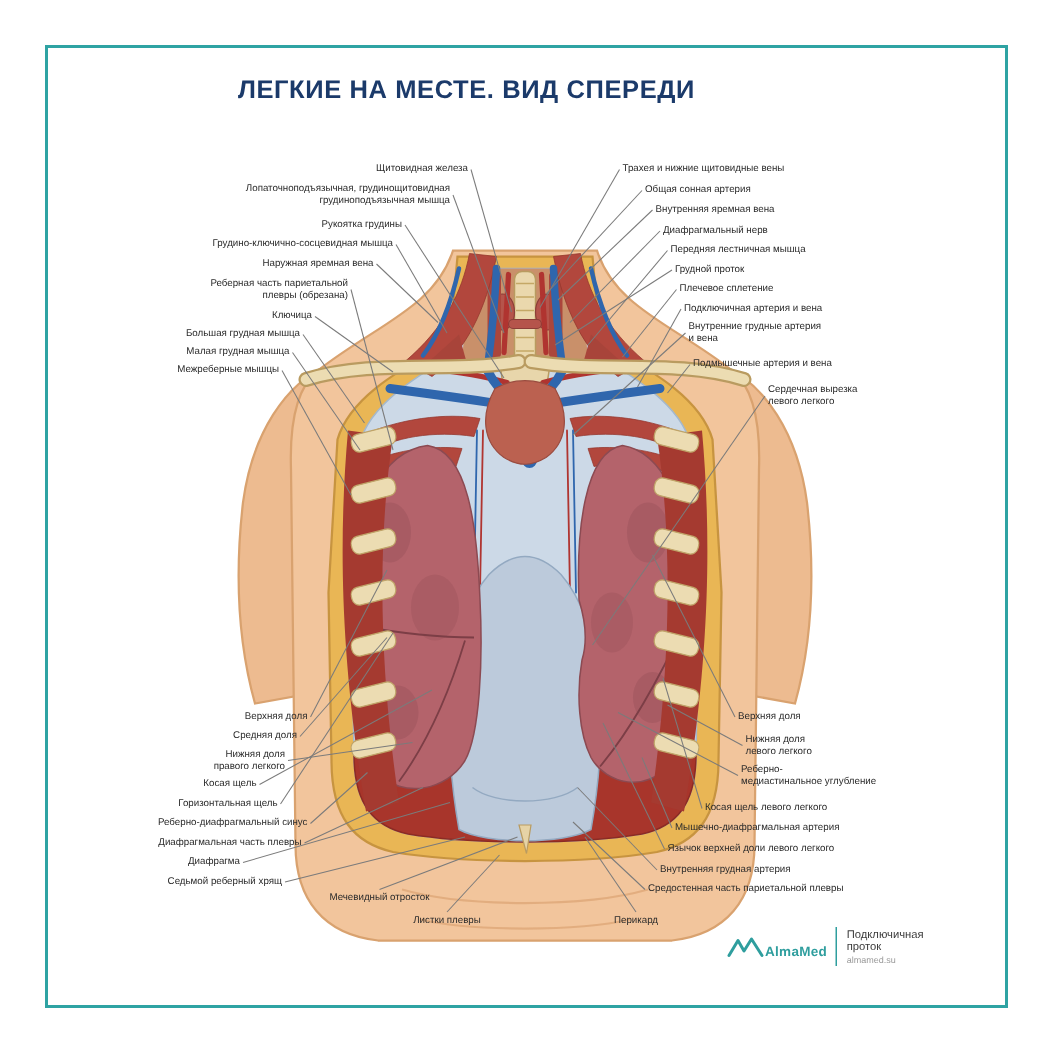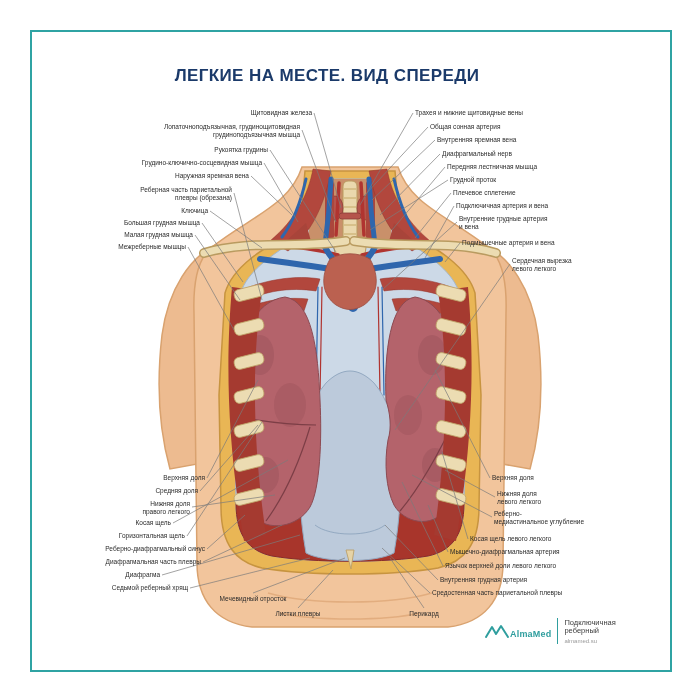--- a/index.html
+++ b/index.html
@@ -1,18 +1,18 @@
 <!DOCTYPE html>
 <html><head>
 <meta charset="utf-8">
 <style>
   html,body{margin:0;padding:0;width:700px;height:700px;background:#ffffff;overflow:hidden;}
   body{font-family:"Liberation Sans","DejaVu Sans",sans-serif;position:relative;}
   .frame{position:absolute;left:30px;top:30px;width:638px;height:638px;border:2px solid #2fa3a3;z-index:0;}
-  .title{position:absolute;left:0;top:50px;width:622px;text-align:center;margin:16px;
+  .title{position:absolute;left:0;top:50px;width:622px;text-align:center;margin:0;
          font-size:17px;font-weight:bold;color:#1b3a6a;letter-spacing:.4px;z-index:3;}
   .figure{position:absolute;left:150px;top:95px;width:400px;height:535px;z-index:1;}
   .leaders{position:absolute;left:0;top:0;width:700px;height:700px;z-index:4;pointer-events:none;}
   .leaders line{stroke:#7b7b7b;stroke-width:0.7;}
   #labels .label{position:absolute;font-size:6.5px;line-height:7.5px;color:#2b2b2b;white-space:pre-line;z-index:5;}
   #labels .right{text-align:right;}
   #labels .left{text-align:left;}
   #labels .center{text-align:center;}
   .footer{position:absolute;left:484px;top:618px;display:flex;align-items:center;z-index:6;}
   .brand-col{display:flex;flex-direction:row;align-items:flex-end;}
@@ -268,16 +268,16 @@
 <div class="footer">
   <div class="brand-col">
     <svg width="26" height="15">
       <path d="M2,13 L8,3 L12,10 L17,2 L24,13" stroke="#2f9e9e" stroke-width="2" fill="none" stroke-linejoin="round" stroke-linecap="round"></path>
     </svg>
     <div class="brand">AlmaMed</div>
   </div>
   <div class="vline"></div>
   <div class="company">
     <div class="c1">Подключичная</div>
-    <div class="c1">реберный</div>
+    <div class="c1">проток</div>
     <div class="c2">almamed.su</div>
   </div>
 </div>
 
 </body></html>

